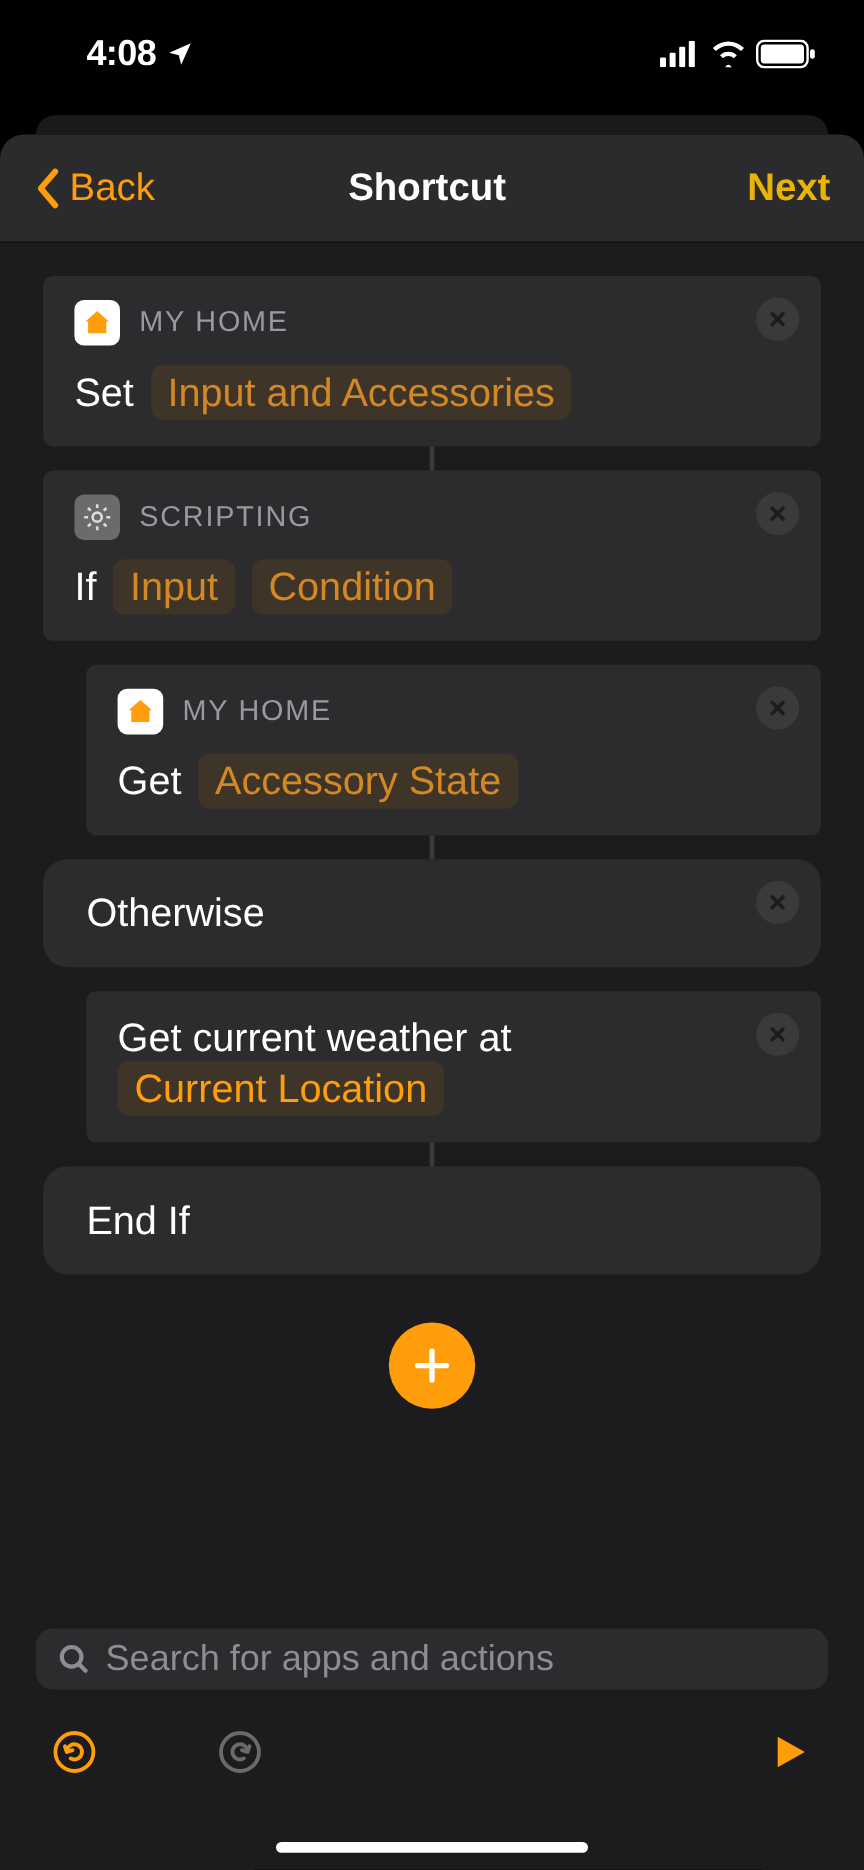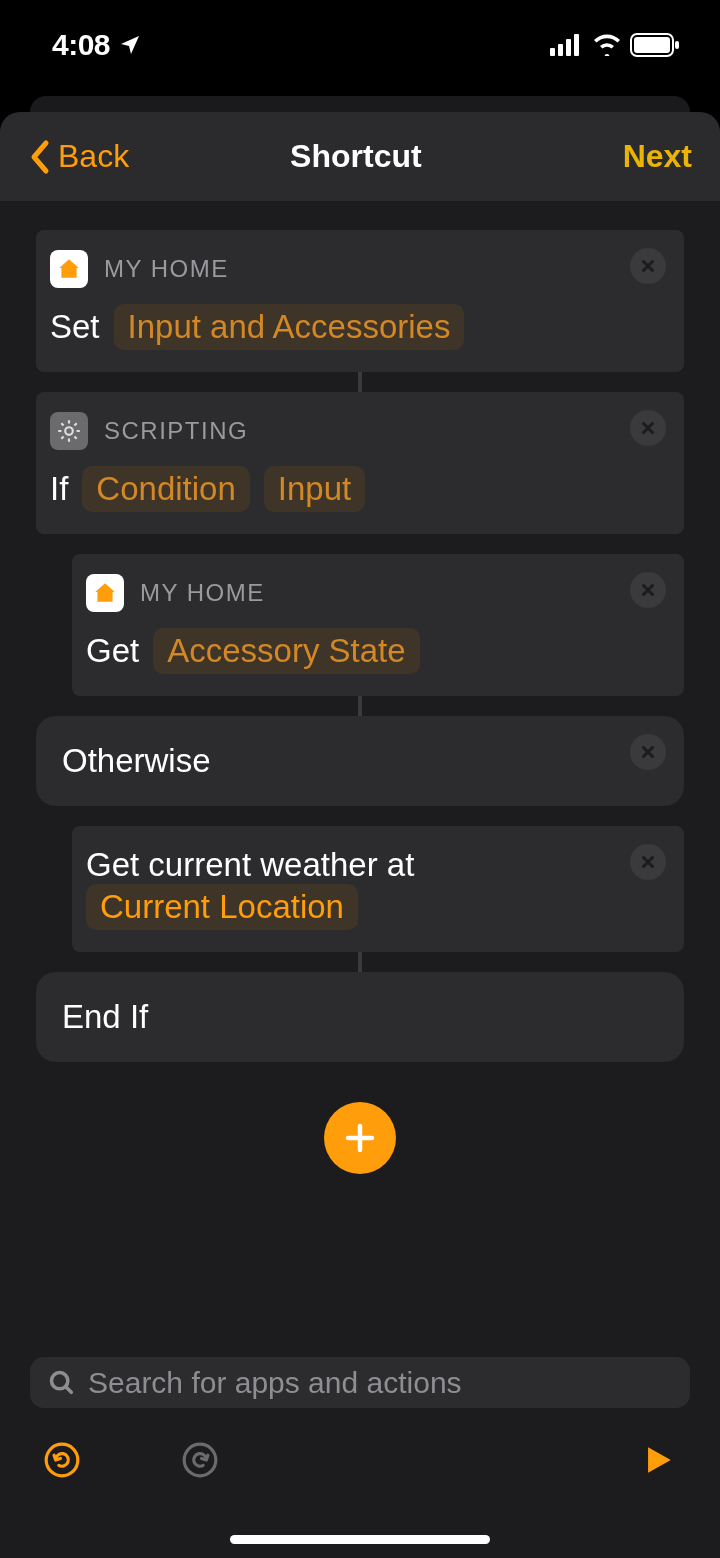--- a/index.html
+++ b/index.html
@@ -1,40 +1,40 @@
 <!DOCTYPE html>
 <html><head>
   <meta charset="utf-8">
   <style>
     * { margin:0; padding:0; box-sizing:border-box; font-family:-apple-system,BlinkMacSystemFont,'SF Pro Text','Helvetica Neue',sans-serif; }
     body { width:720px; height:1558px; background:#000; color:#fff; position:relative; overflow:hidden; }
-    .status-bar { height:90px; display:flex; align-items:center; justify-content:space-between; padding:0 40px 0 52px; background:#000; }
+    .status-bar { height:90px; display:flex; align-items:center; justify-content:space-between; padding:0 40px 0 52px; background:#000;margin-left:20px; }
     .status-time { font-size:30px; font-weight:600; letter-spacing:-0.5px; display:flex; align-items:center; gap:8px; }
     .status-right { display:flex; align-items:center; gap:8px; }
     .nav-bar { height:90px; background:#2b2b2d; display:flex; align-items:center; justify-content:space-between; padding:0 28px; border-bottom:1px solid #1a1a1c; }
     .nav-back { display:flex; align-items:center; gap:8px; color:#ff9d0a; font-size:32px; cursor:pointer; }
     .nav-title { font-size:32px; font-weight:600; color:#fff; }
     .nav-next { color:#eab308; font-size:32px; font-weight:600; cursor:pointer;margin-left:40px; }
     .content { background:#1c1c1e; position:absolute; top:180px; left:0; right:0; bottom:0; overflow-y:auto; }
     .actions-area { padding:28px 36px 0 36px; }
-    .action-block { background:#2c2c2e; border-radius:8px; padding:20px 22px 22px 14px; position:relative; margin-bottom:0; }
+    .action-block { background:#2c2c2e; border-radius:8px; padding:20px 22px 22px 26px; position:relative; margin-bottom:0; }
     .action-block.nested { margin-left:36px; }
     .action-header { display:flex; align-items:center; gap:16px; margin-bottom:16px; }
     .app-icon { width:38px; height:38px; border-radius:8px; display:flex; align-items:center; justify-content:center; flex-shrink:0; }
     .app-icon.home { background:#fff; }
     .app-icon.scripting { background:#6b6b6e; }
     .app-icon.weather { background:linear-gradient(180deg,#3a9bff 0%,#1e7dff 100%); }
     .app-label { font-size:24px; font-weight:500; color:#9a9a9e; letter-spacing:1.5px; }
     .close-btn { position:absolute; top:18px; right:18px; width:36px; height:36px; border-radius:50%; background:#3a3a3c; display:flex; align-items:center; justify-content:center; cursor:pointer; }
     .close-btn svg { width:18px; height:18px; }
     .action-body { display:flex; align-items:center; flex-wrap:wrap; gap:0 14px; font-size:33px; }
     .action-body .static { color:#fff; }
     .action-body .param { background:#3e3528; color:#d38725; padding:4px 14px; border-radius:10px; cursor:pointer; }
     .connector { width:4px; height:20px; background:#3a3a3c; margin:0 auto; }
-    .simple-block { background:#2c2c2e; border-radius:20px; padding:26px 26px; position:relative; display:flex; align-items:center; }
+    .simple-block { background:#2c2c2e; border-radius:20px; padding:26px 36px; position:relative; display:flex; align-items:center; }
     .simple-block .label { font-size:33px; color:#fff; }
     .add-btn { width:72px; height:72px; border-radius:50%; background:#ff9d0a; margin:40px auto 36px auto; display:flex; align-items:center; justify-content:center; cursor:pointer; }
     .bottom-bar { position:absolute; bottom:0; left:0; right:0; background:#1c1c1e; padding:22px 30px 74px 30px; }
     .search-box { background:#2c2c2e; border-radius:14px; height:51px; display:flex; align-items:center; padding:0 18px; gap:12px; }
     .search-box input { flex:1; background:transparent; border:none; outline:none; color:#fff; font-size:30px; }
     .search-box input::placeholder { color:#8e8e92; }
     .toolbar { display:flex; align-items:center; justify-content:space-between; padding:28px 8px 0 8px; }
     .tb-btn { width:48px; height:48px; display:flex; align-items:center; justify-content:center; cursor:pointer; }
     .home-indicator { position:absolute; bottom:14px; left:50%; transform:translateX(-50%); width:260px; height:9px; background:#fff; border-radius:5px; }
     .sheet-edge { position:absolute; top:90px; left:0; right:0; height:22px; background:#000; }
@@ -119,22 +119,22 @@
         <div class="app-icon scripting">
           <svg width="26" height="26" viewBox="0 0 24 24" fill="none" stroke="#ddd" stroke-width="2">
               <circle cx="12" cy="12" r="3.5"></circle>
               <path d="M12 2 L12 5 M12 19 L12 22 M2 12 L5 12 M19 12 L22 12 M4.9 4.9 L7 7 M17 17 L19.1 19.1 M4.9 19.1 L7 17 M17 7 L19.1 4.9"></path>
             </svg>
         </div>
         <div class="app-label">SCRIPTING</div>
       </div>
       <div class="action-body">
         <span class="static">If</span>
+        <span class="param">Input</span>
         <span class="param">Condition</span>
-        <span class="param">Input</span>
       </div>
     </div>
 
     <div style="height:20px"></div>
 
     <div class="action-block nested">
       <div class="close-btn">
         <svg viewBox="0 0 24 24" fill="none" stroke="#1c1c1e" stroke-width="4" stroke-linecap="round">
             <line x1="6" y1="6" x2="18" y2="18"></line>
             <line x1="18" y1="6" x2="6" y2="18"></line>

